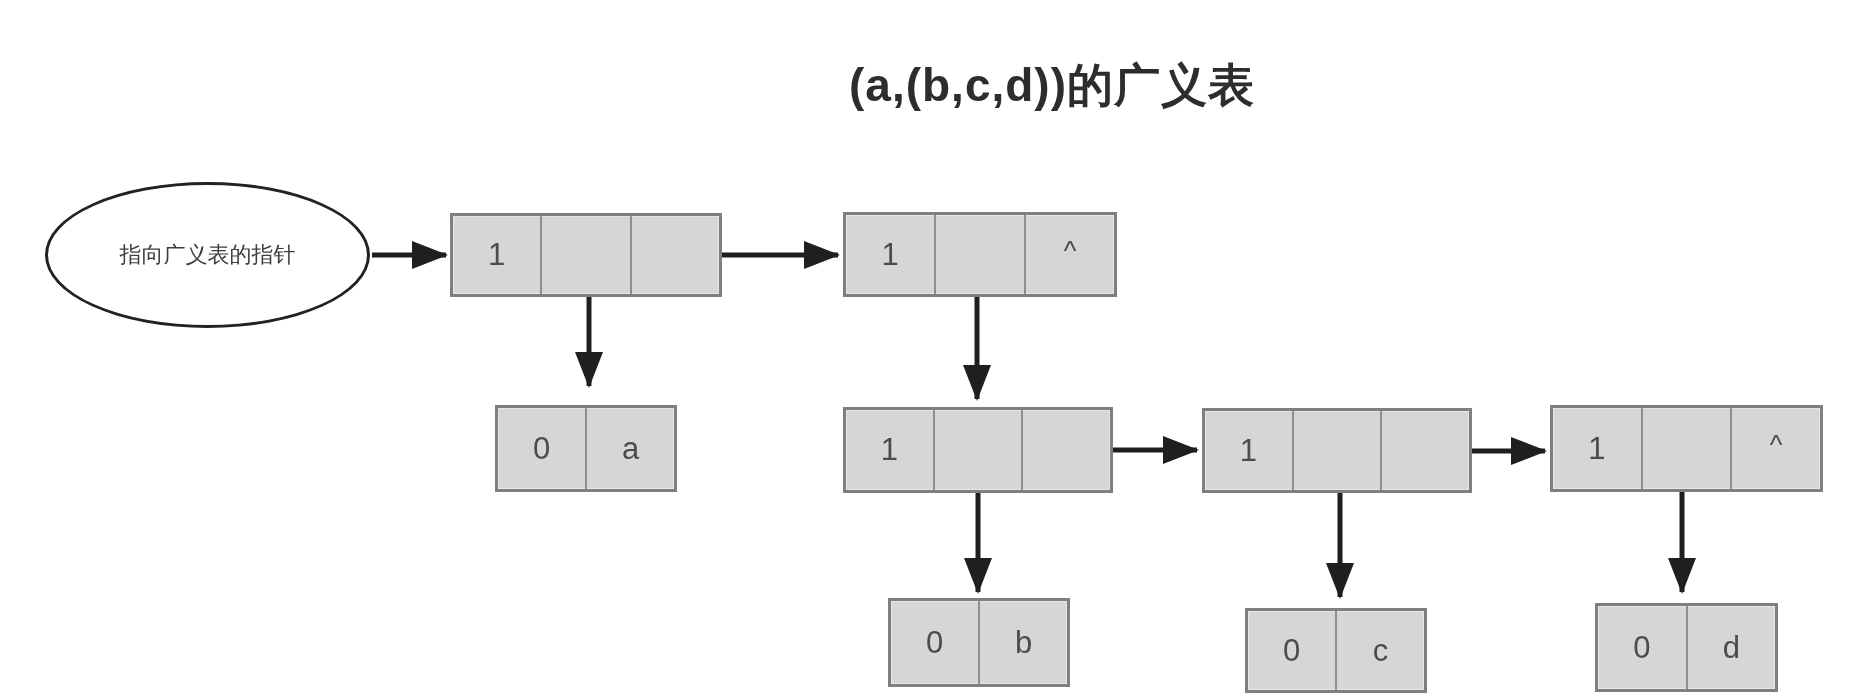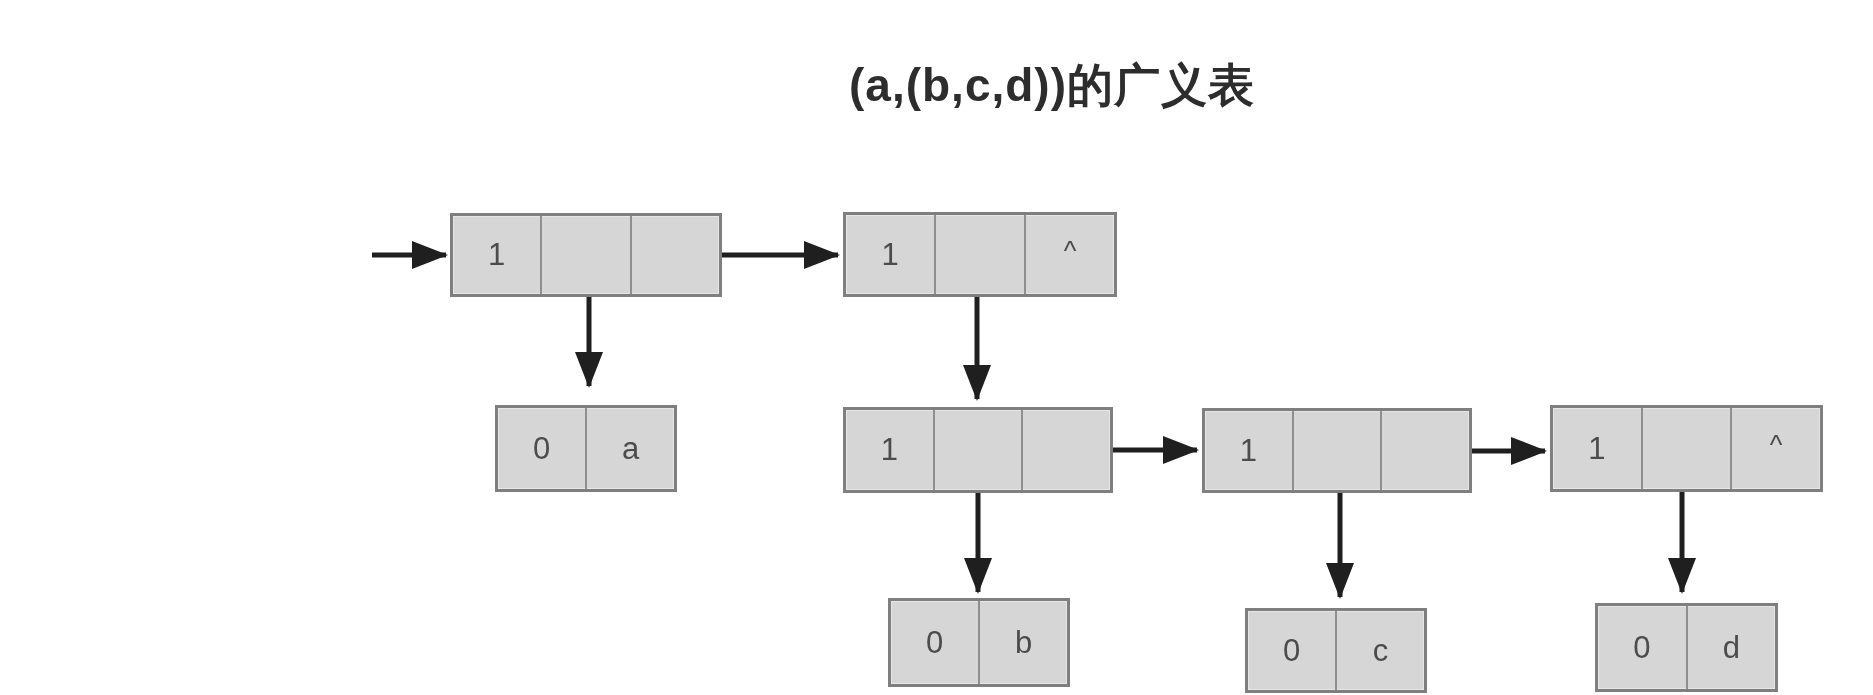--- a/index.html
+++ b/index.html
@@ -95,20 +95,23 @@
     <line x1="675" y1="255" x2="838" y2="255" marker-end="url(#ah)"></line>
     <line x1="589" y1="262" x2="589" y2="386" marker-end="url(#ah)"></line>
     <line x1="977" y1="268" x2="977" y2="399" marker-end="url(#ah)"></line>
     <line x1="1070" y1="450" x2="1197" y2="450" marker-end="url(#ah)"></line>
     <line x1="1437" y1="451" x2="1545" y2="451" marker-end="url(#ah)"></line>
     <line x1="978" y1="465" x2="978" y2="592" marker-end="url(#ah)"></line>
     <line x1="1340" y1="465" x2="1340" y2="597" marker-end="url(#ah)"></line>
     <line x1="1682" y1="463" x2="1682" y2="592" marker-end="url(#ah)"></line>
   </svg>
 
+  <div id="pointer-ellipse">
+    <span>指向广义表的指针</span>
+  </div>
 
   <div class="gl-node" id="node-head-1">
     <div class="cell">1</div>
     <div class="cell"></div>
     <div class="cell"></div>
   </div>
 
   <div class="gl-node" id="node-head-2">
     <div class="cell">1</div>
     <div class="cell"></div>

